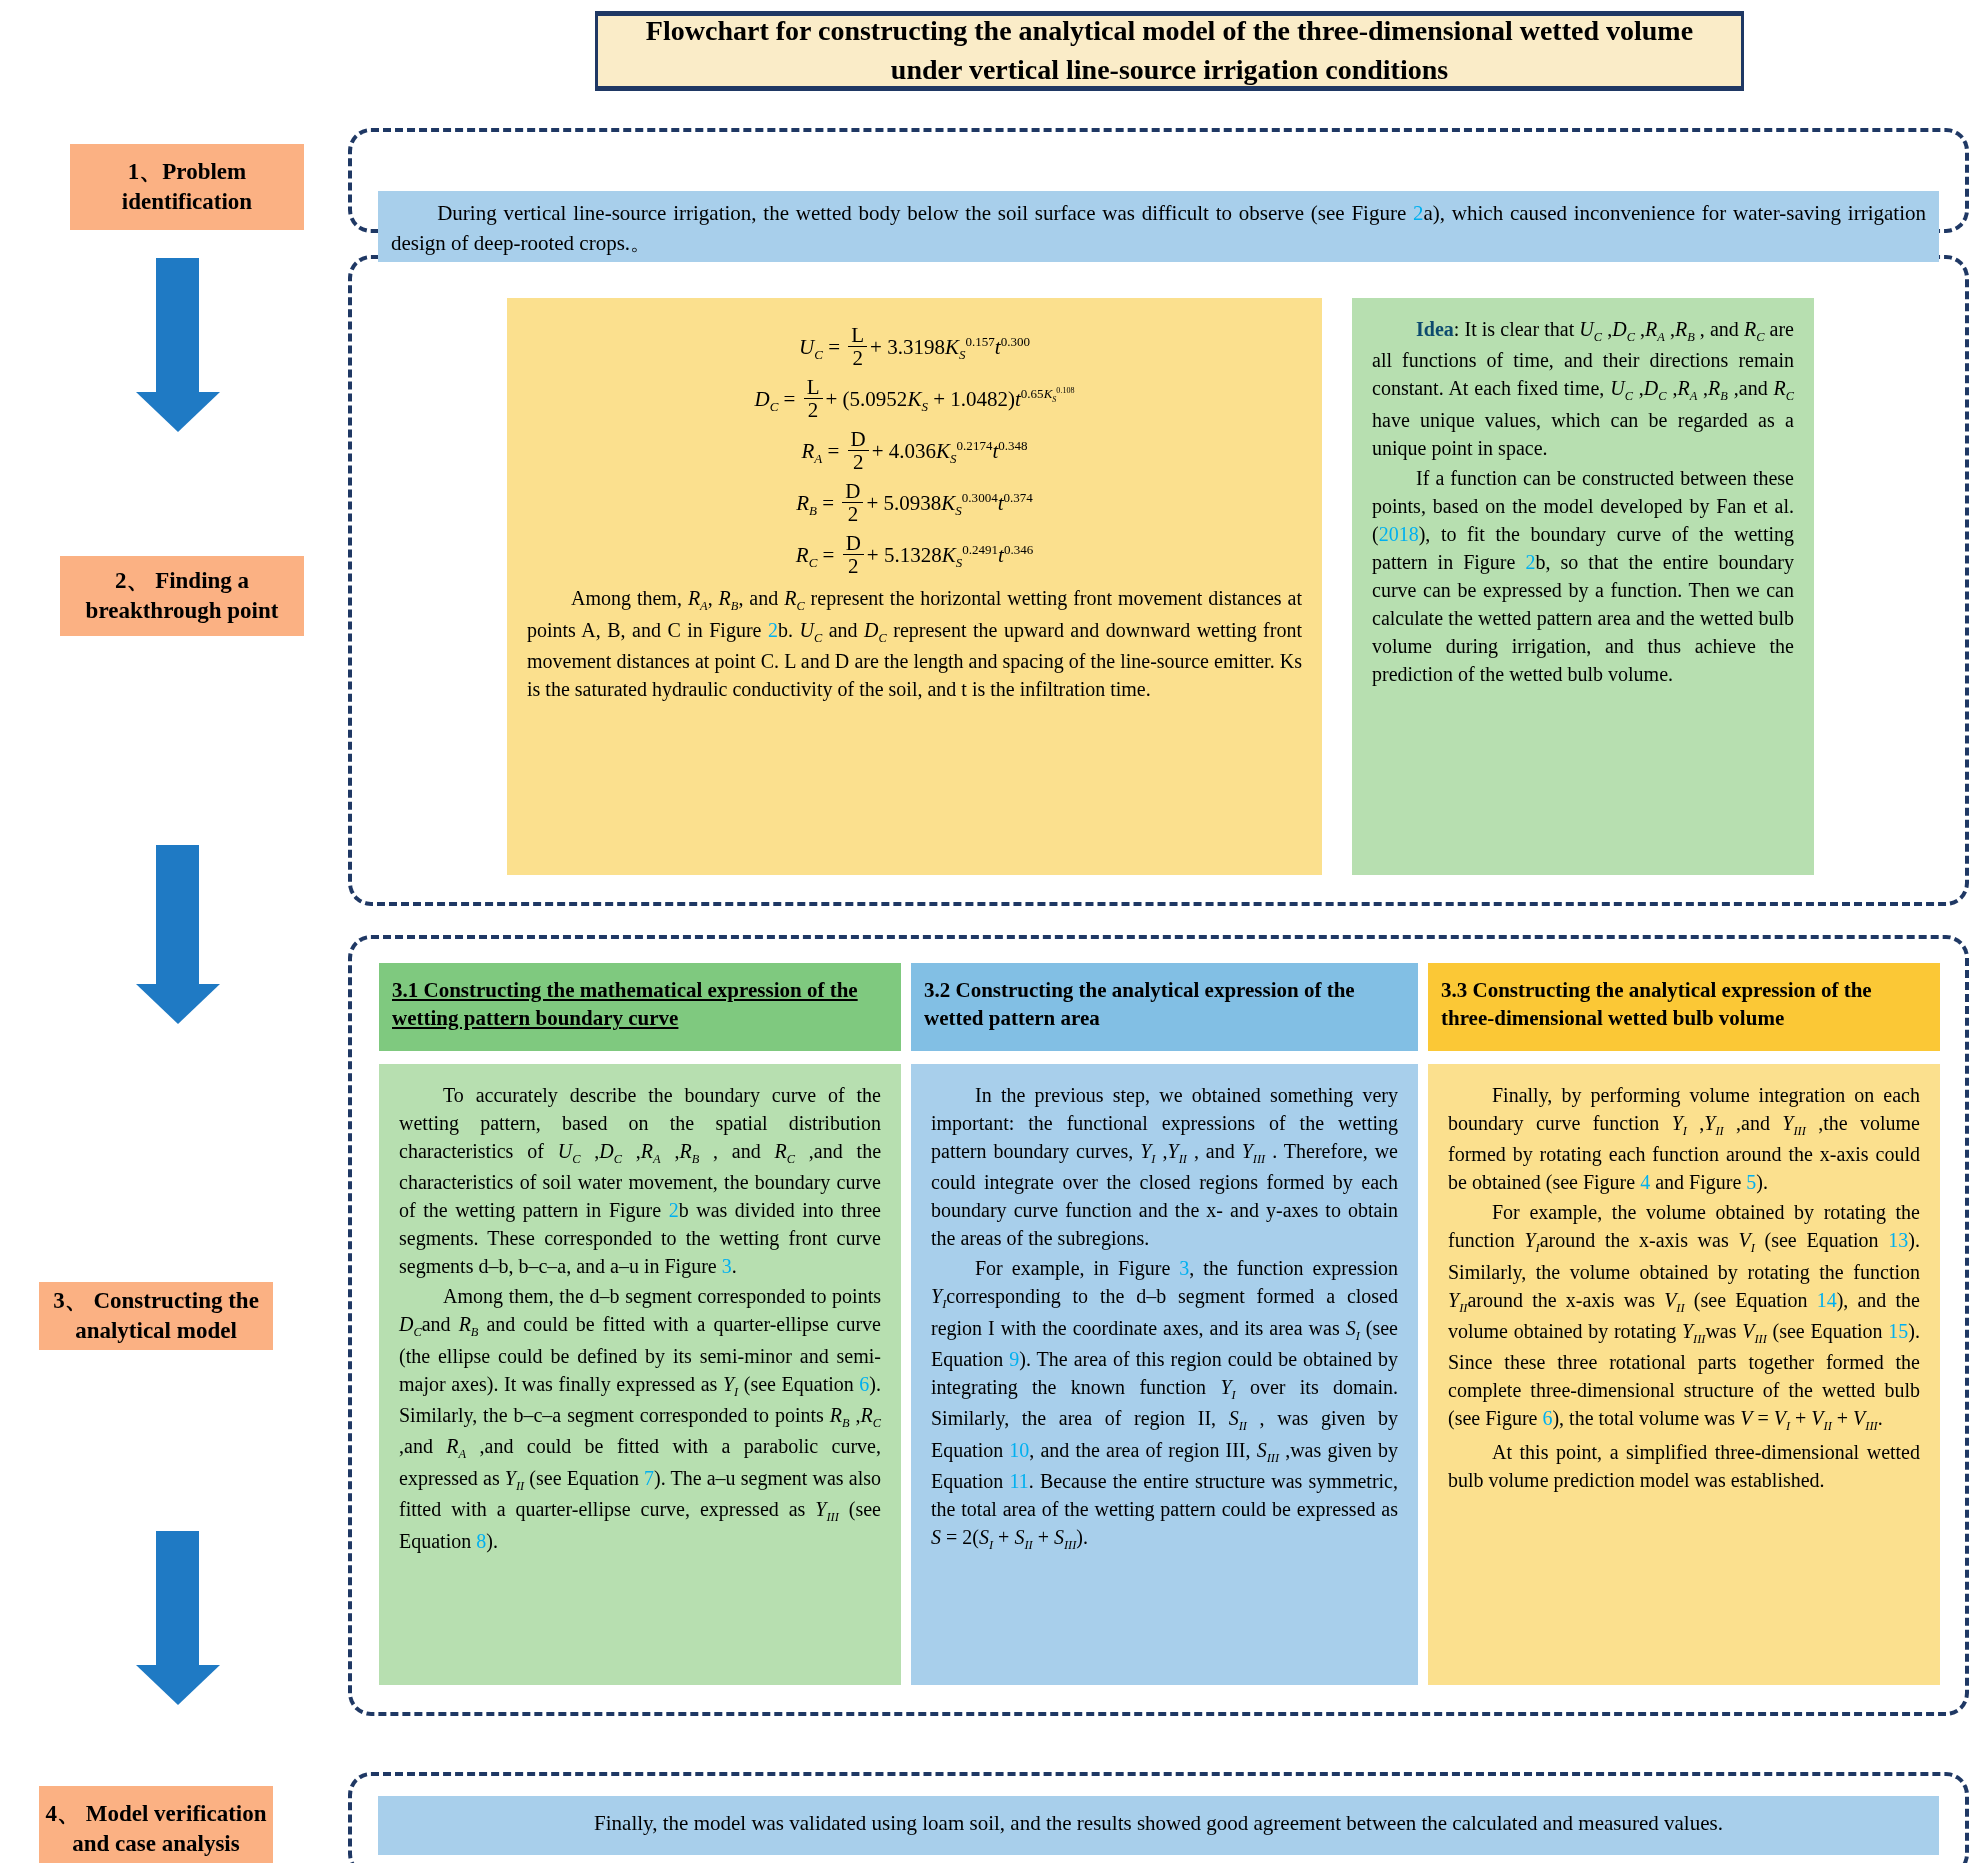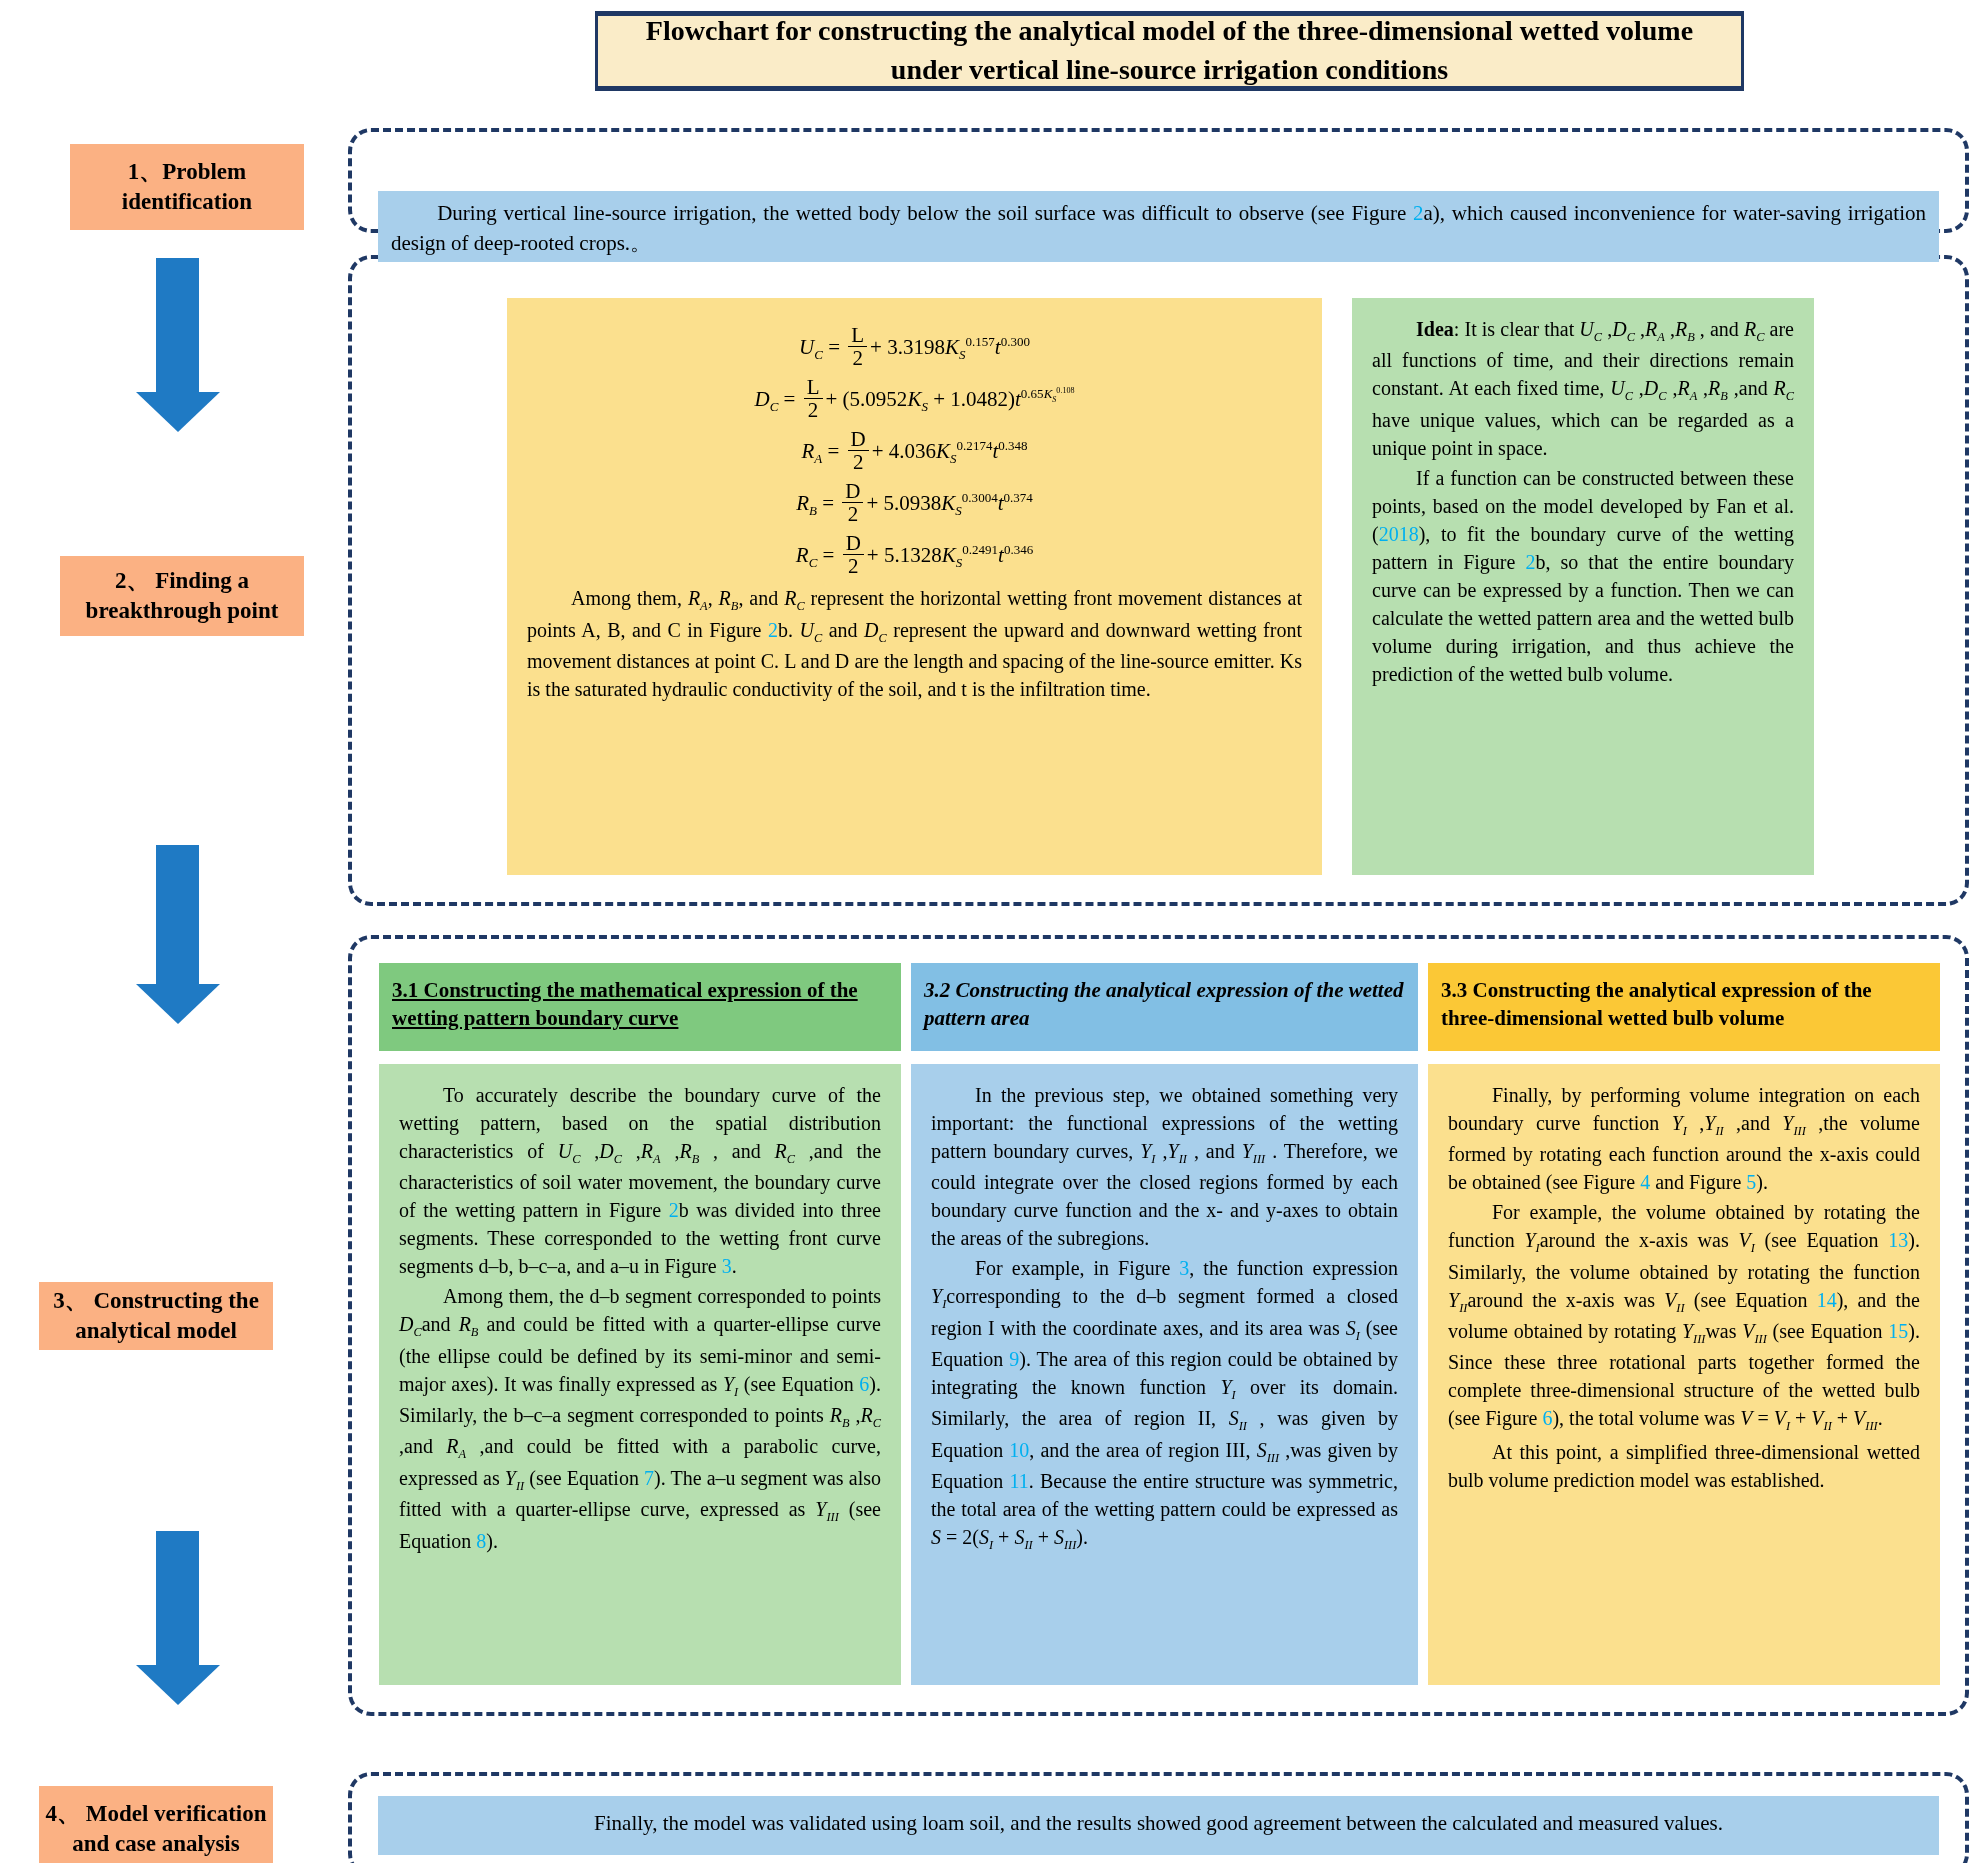--- a/index.html
+++ b/index.html
@@ -73,21 +73,21 @@
     line-height: 1.40;
     color: #000;
     text-align: justify;
     text-justify: inter-word;
     overflow: hidden;
   }
   .blue   { background: #a8cfeb; }
   .green  { background: #b7dfb0; }
   .yellow { background: #fbe08e; }
   .green2 { background: #7fc97f; text-decoration: underline; }
-  .blue2  { background: #82bfe4; font-style: italic; }
+  .blue2  { background: #82bfe4; }
   .yellow2{ background: #fbc836; }
 
   #p1-text { left: 378px; top: 147px; width: 1561px; height: 71px;
              padding: 8px 13px; font-size: 21px; line-height: 1.42; margin-top: 44px; }
   #fan-box { left: 507px; top: 298px;  width: 815px; height: 577px; font-size: 20px; }
   #idea-box{ left: 1352px; top: 298px;  width: 462px;  height: 577px; font-size: 20px; }
 
   .col-head {
     position: absolute; padding: 13px 13px;
     font-weight: bold; font-size: 21px; line-height: 1.35; color: #000;
@@ -107,21 +107,21 @@
   
   .eqs { margin: 9px 0 7px 0; text-align: center; }
   .eq { display: block; margin: 3px 0 7px 0; font-size: 21px; white-space: nowrap; }
   .frac { display: inline-block; vertical-align: -0.55em; text-align: center; margin: 0 3px; }
   .frac .num { display:block; border-bottom: 1.5px solid #000; padding: 0 3px; line-height: 1.05; }
   .frac .den { display:block; padding: 0 3px; line-height: 1.05; }
   i.v { font-style: italic; }
   sub { font-size: 0.62em; font-style: italic; }
   sup { font-size: 0.62em; }
   .ref { color: #00b0f0; }
-  .idea-kw { color: #000000; font-weight: bold; }
+  .idea-kw { color: #0c4a6e; font-weight: bold; }
   p.para { margin: 0 0 2px 0; text-indent: 2.2em; }
   p.para.first { text-indent: 2.2em; }
 </style>
 </head>
 <body>
 
 <div id="title-banner">Flowchart for constructing the analytical model of the three-dimensional wetted volume under vertical line-source irrigation conditions</div>
 
 <div class="step-box" id="step1">1、Problem identification</div>
 <div class="step-box" id="step2">2、 Finding a breakthrough point</div>

